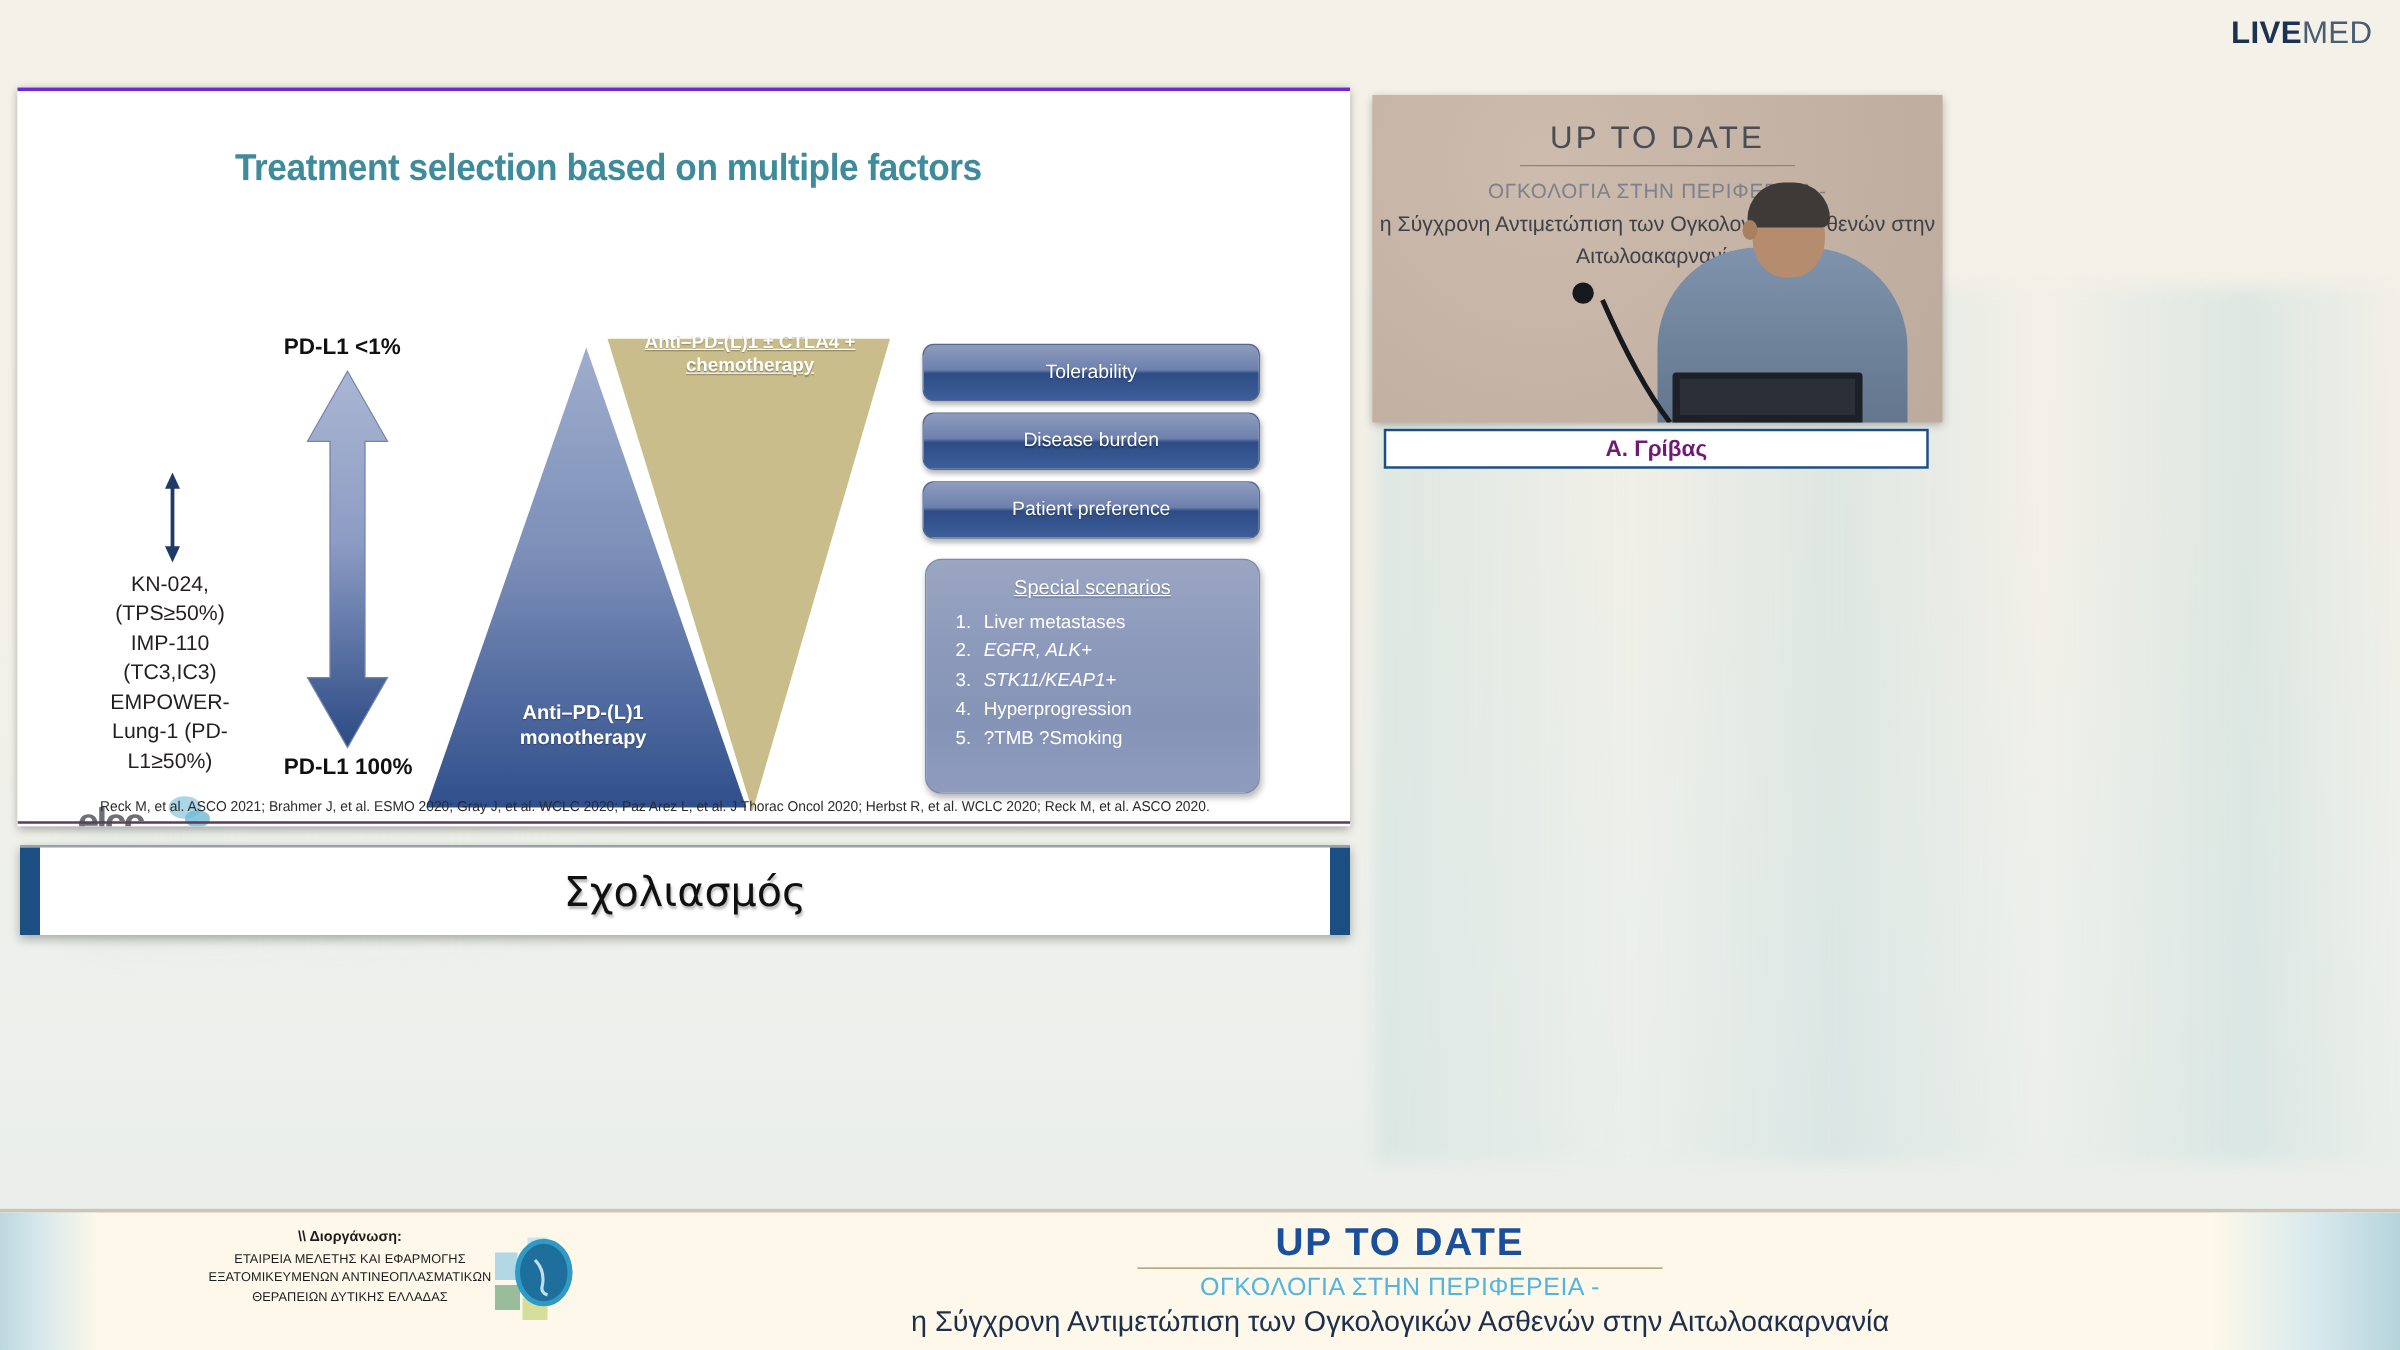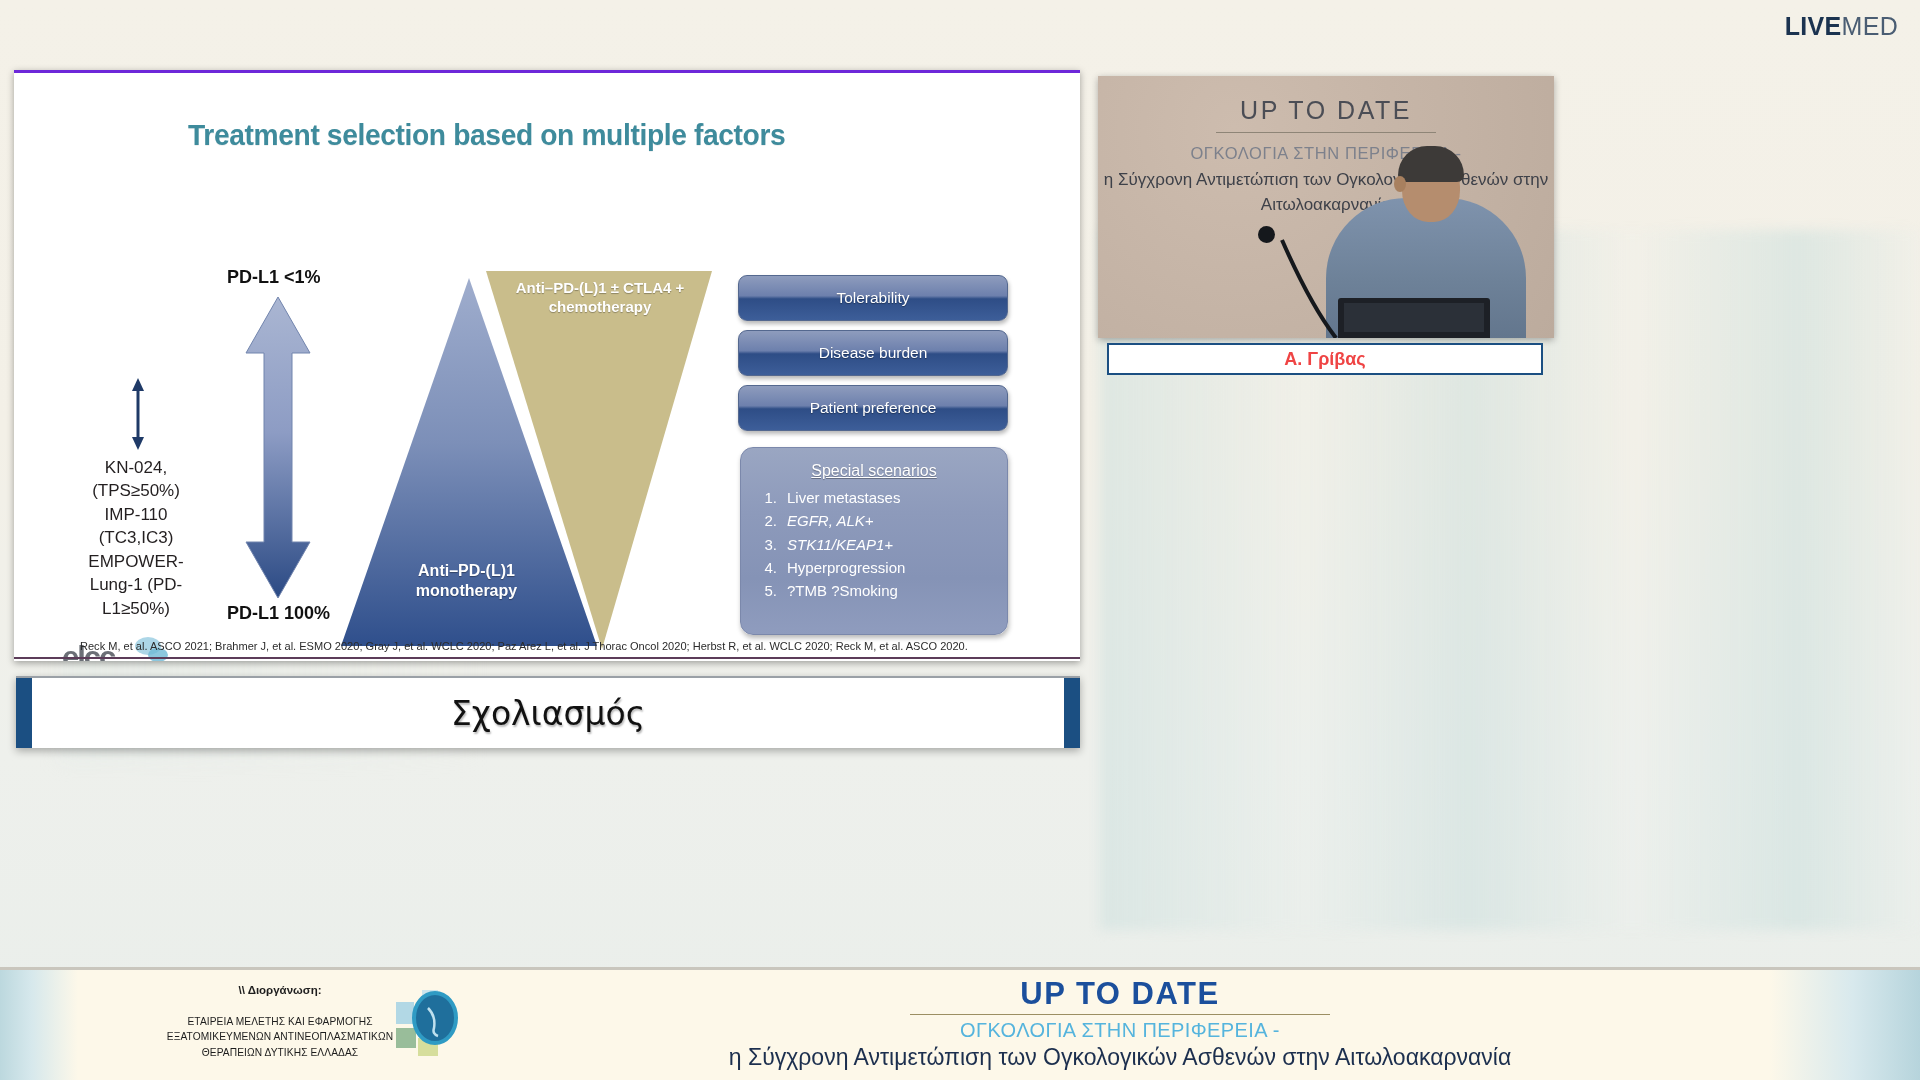--- a/index.html
+++ b/index.html
@@ -82,23 +82,24 @@
   }
   .pdl1-bot{
     position:absolute;left:213px;top:530px;font-size:18px;font-weight:bold;color:#111;
   }
   .big-arrow{position:absolute;left:226px;top:222px;width:76px;height:305px;}
 
   
   .tri-blue{position:absolute;left:325px;top:205px;width:260px;height:370px;}
   .tri-olive{position:absolute;left:460px;top:196px;width:240px;height:382px;}
   .tri-cap{
-    position:absolute;left:486px;top:206px;width:200px;
+    position:absolute;left:486px;top:192px;width:200px;
     text-align:center;color:#ffffff;font-weight:bold;font-size:15px;line-height:1.25;
     text-shadow:0 1px 1px rgba(0,0,0,.3);
+    text-decoration:underline;
   }
   .tri-blue-cap{
     position:absolute;left:370px;top:488px;width:165px;text-align:center;
     color:#ffffff;font-weight:bold;font-size:16px;line-height:1.25;
     text-shadow:0 1px 1px rgba(0,0,0,.35);
   }
 
   
   .fbox{
     position:absolute;left:724px;width:268px;height:44px;border-radius:9px;
@@ -212,42 +213,42 @@
   }
   .mic-head{
     position:absolute;left:160px;top:150px;width:17px;height:17px;border-radius:50%;
     background:#15181c;
   }
 
   .name-bar{
     position:absolute;left:1107px;top:343px;width:432px;height:28px;
     background:#ffffff;border:2px solid #1b4f82;
     display:flex;align-items:center;justify-content:center;
-    font-size:18px;font-weight:bold;color:#ef4444;
+    font-size:18px;font-weight:bold;color:#701a75;
   }
 
   
   .banner{
     position:absolute;left:0;bottom:0;width:1920px;height:110px;
     background:#fdf8e9;
     border-top:3px solid #c9c6bd;
     overflow:hidden;
   }
   .banner-edge-l{
     position:absolute;left:0;top:0;width:78px;height:100%;
     background:linear-gradient(90deg,#bcd8de 0%, #d6e8ec 40%, #fdf8e9 100%);
   }
   .banner-edge-r{
     position:absolute;right:0;top:0;width:150px;height:100%;
     background:linear-gradient(270deg,#b6d4dc 0%, #d8e9ed 45%, #fdf8e9 100%);
   }
   .org-block{
     position:absolute;left:150px;top:14px;width:260px;text-align:center;color:#1d1d1d;
   }
-  .org-head{font-size:11.5px;font-weight:bold;margin-bottom:18px;}
+  .org-head{font-size:11.5px;font-weight:bold;margin-bottom:4px;}
   .org-line{font-size:10.2px;line-height:1.5;letter-spacing:.1px;}
 
   .banner-logo{
     position:absolute;left:392px;top:12px;width:86px;height:86px;
   }
 
   .banner-center{
     position:absolute;left:500px;right:180px;top:6px;text-align:center;
   }
   .bc-title{

